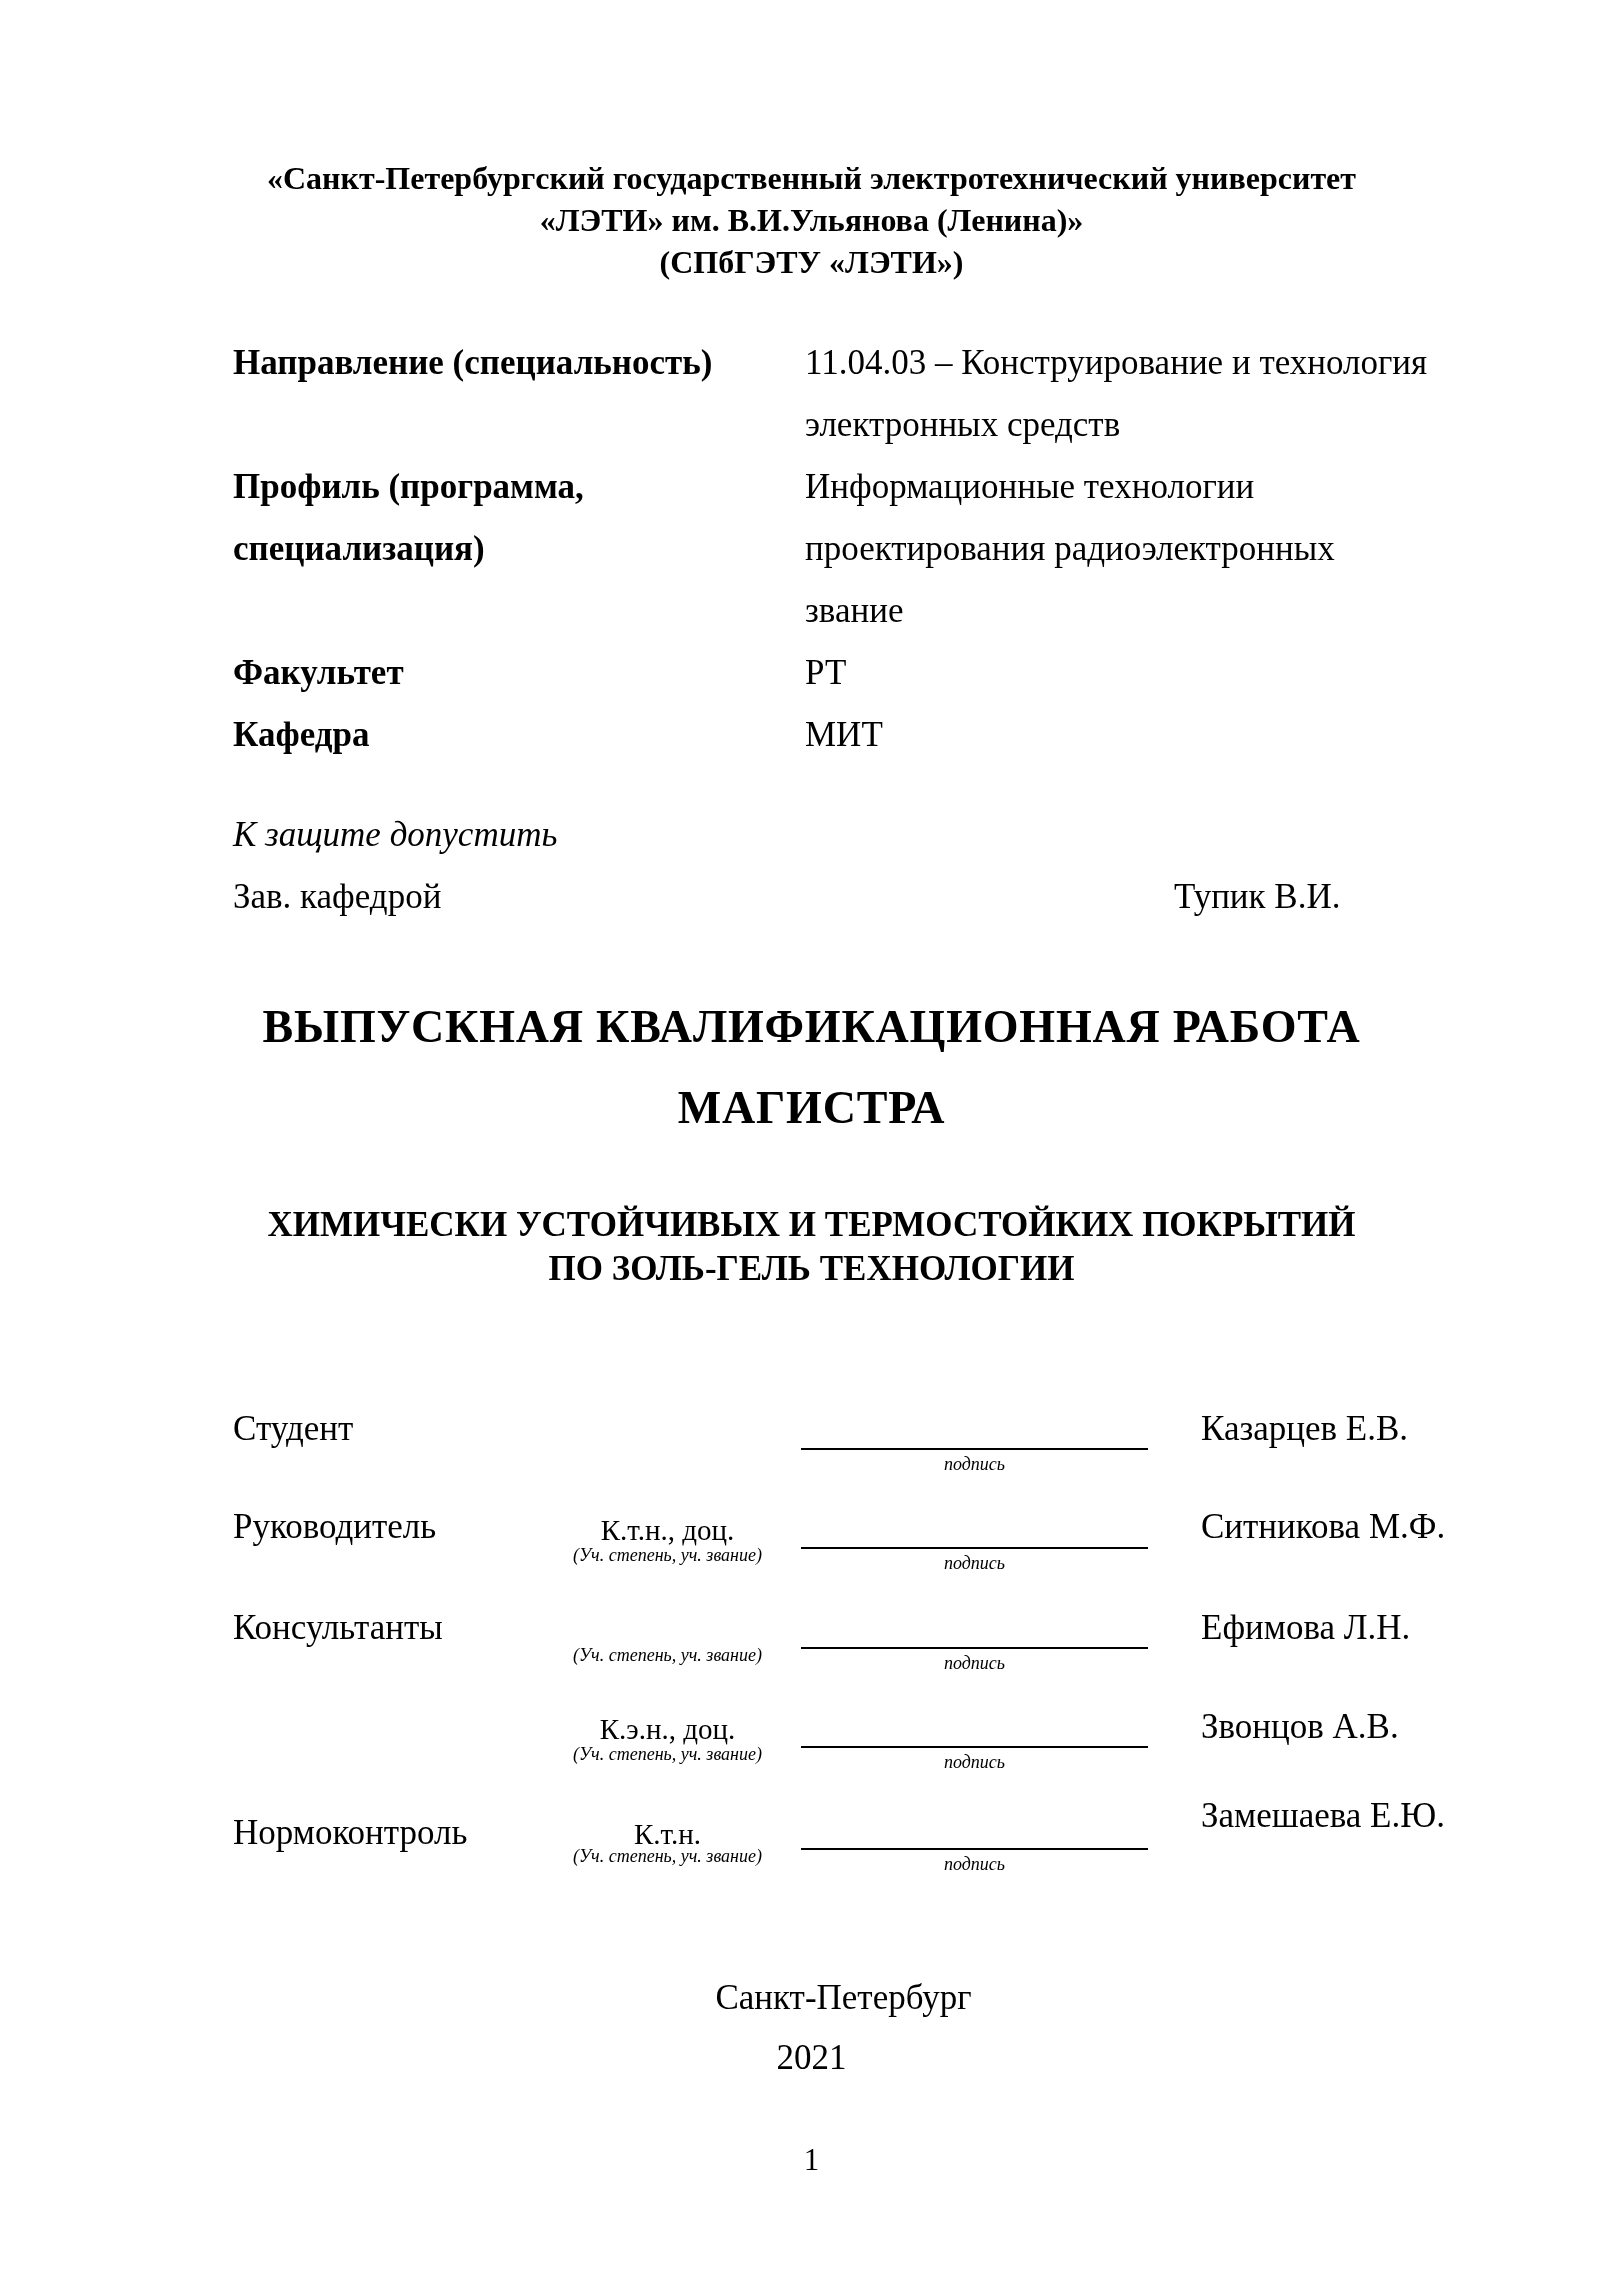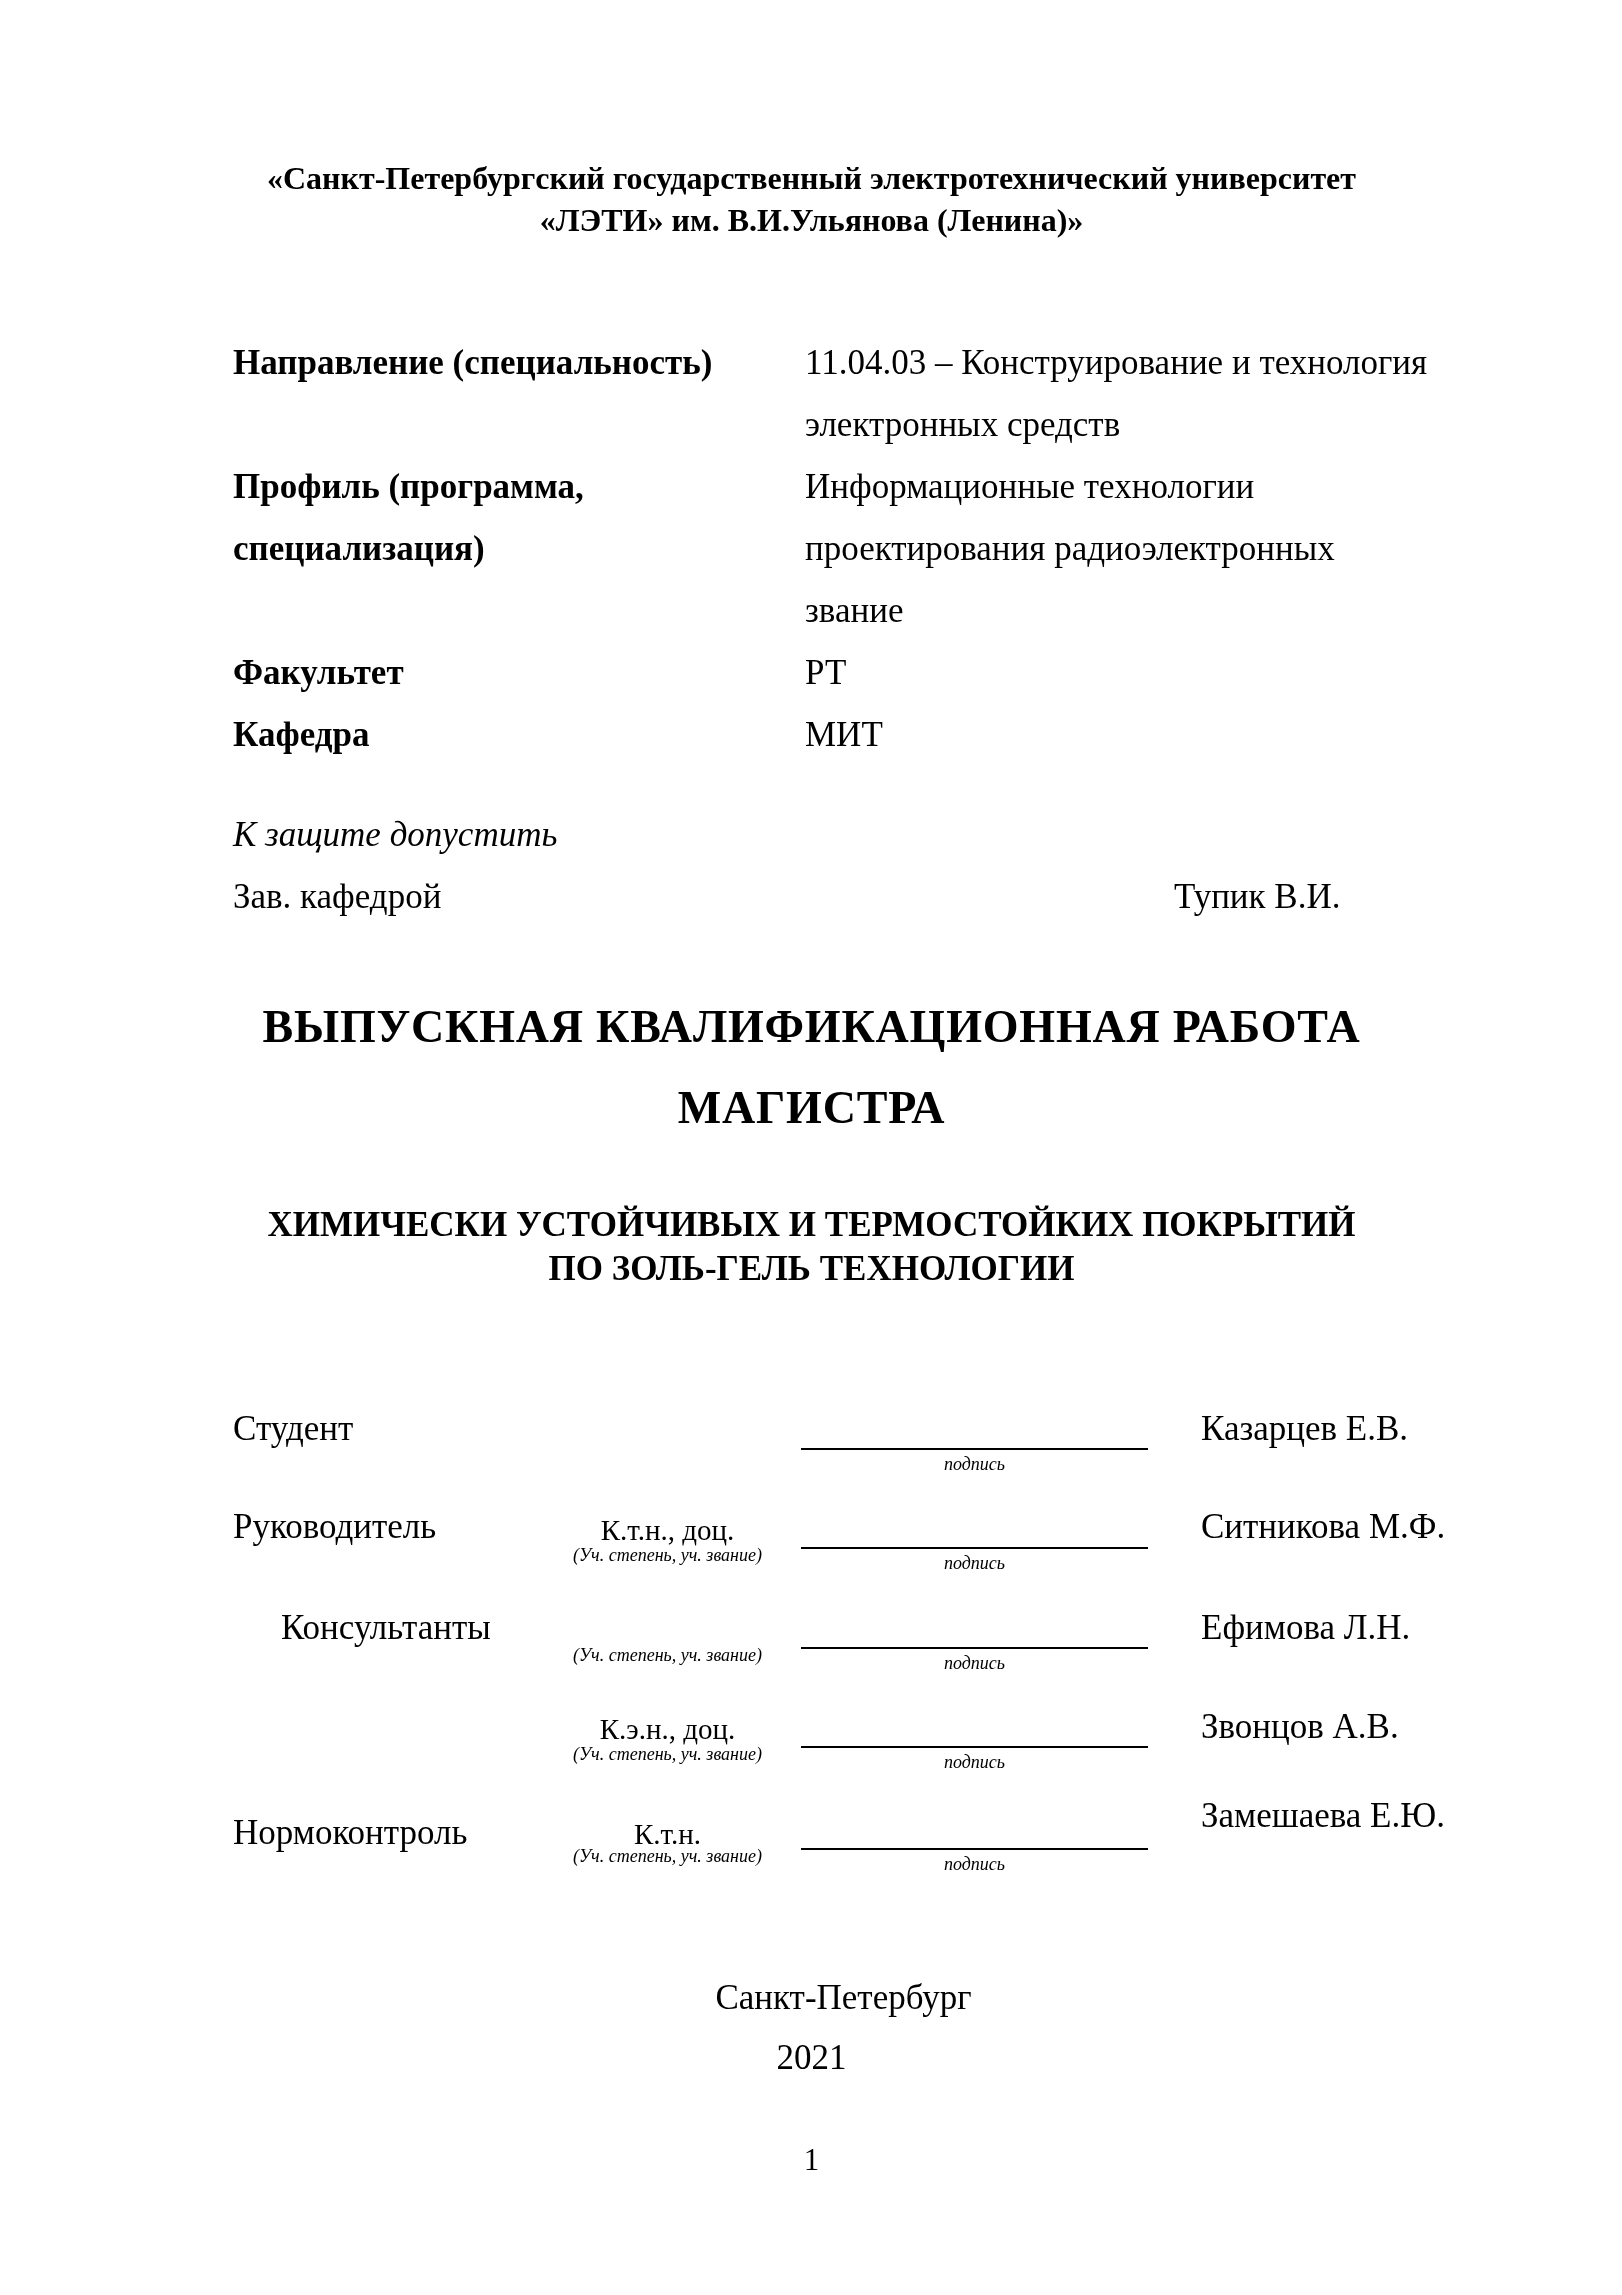--- a/index.html
+++ b/index.html
@@ -19,20 +19,21 @@
   .line { position: absolute; left: 801px; width: 347px; height: 0; border-top: 2.4px solid #000; }
   .cap { font-size: 18px; font-style: italic; left: 801px; width: 347px; text-align: center; }
   .name { font-size: 35px; left: 1201px; }
 </style>
 </head>
 <body>
 
 <div class="abs center uni" style="top:157px;">
   <div>«Санкт-Петербургский государственный электротехнический университет</div>
   <div>«ЛЭТИ» им. В.И.Ульянова (Ленина)»</div>
+  <div>(СПбГЭТУ «ЛЭТИ»)</div>
 </div>
 
 <div class="abs lbl" style="top:343px;">Направление (специальность)</div>
 <div class="abs val" style="top:343px;">11.04.03 – Конструирование и технология</div>
 <div class="abs val" style="top:405px;">электронных средств</div>
 
 <div class="abs lbl" style="top:467px;">Профиль (программа,</div>
 <div class="abs lbl" style="top:529px;">специализация)</div>
 <div class="abs val" style="top:467px;">Информационные технологии</div>
 <div class="abs val" style="top:529px;">проектирования радиоэлектронных</div>
@@ -61,21 +62,21 @@
 <div class="abs cap" style="top:1454px;">подпись</div>
 <div class="abs name" style="top:1409px;">Казарцев Е.В.</div>
 
 <div class="abs sig-role" style="top:1507px;">Руководитель</div>
 <div class="abs deg" style="top:1514px;">К.т.н., доц.</div>
 <div class="abs deg-cap" style="top:1545px;">(Уч. степень, уч. звание)</div>
 <div class="line" style="top:1547px;"></div>
 <div class="abs cap" style="top:1553px;">подпись</div>
 <div class="abs name" style="top:1507px;">Ситникова М.Ф.</div>
 
-<div class="abs sig-role" style="top:1608px;margin-left:48px;">Консультанты</div>
+<div class="abs sig-role" style="top:1608px;">Консультанты</div>
 <div class="abs deg-cap" style="top:1645px;">(Уч. степень, уч. звание)</div>
 <div class="line" style="top:1647px;"></div>
 <div class="abs cap" style="top:1653px;">подпись</div>
 <div class="abs name" style="top:1608px;">Ефимова Л.Н.</div>
 
 <div class="abs deg" style="top:1713px;">К.э.н., доц.</div>
 <div class="abs deg-cap" style="top:1744px;">(Уч. степень, уч. звание)</div>
 <div class="line" style="top:1746px;"></div>
 <div class="abs cap" style="top:1752px;">подпись</div>
 <div class="abs name" style="top:1707px;">Звонцов А.В.</div>

